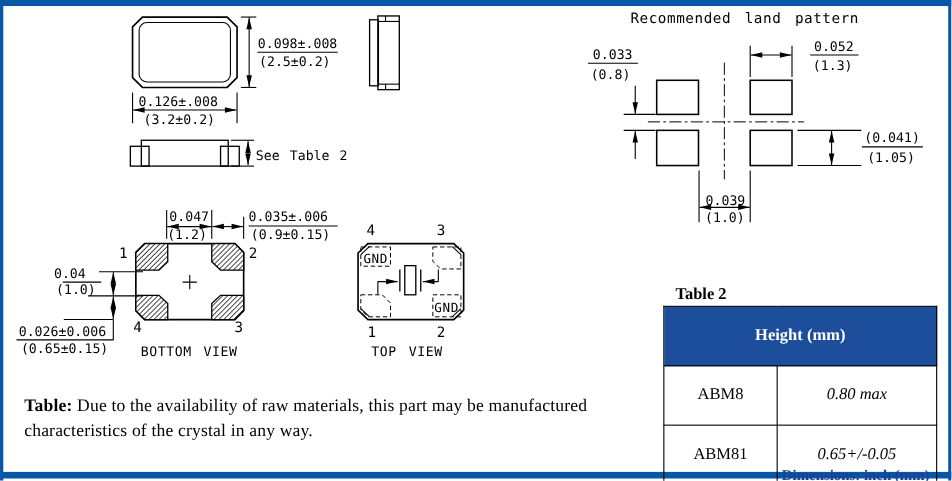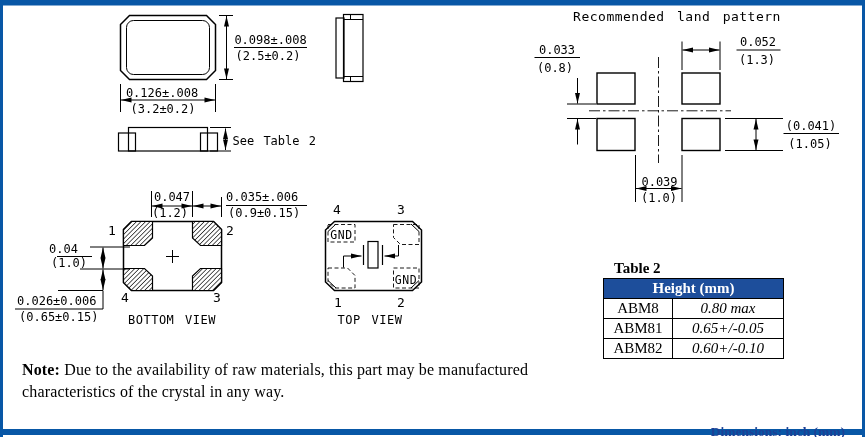--- a/index.html
+++ b/index.html
@@ -18,21 +18,21 @@
 .ext{fill:none;stroke:#000;stroke-width:1;}
 .dimln{fill:none;stroke:#000;stroke-width:1;}
 .dash{fill:none;stroke:#000;stroke-width:.9;stroke-dasharray:4 2.5;}
 .dashdot{fill:none;stroke:#000;stroke-width:.9;stroke-dasharray:11 3 2.5 3;}
 .pad{fill:url(#hatch);stroke:#000;stroke-width:1.2;}
 .lpad{fill:none;stroke:#000;stroke-width:1.4;}
 .note{position:absolute;left:22px;top:359px;font:16px "Liberation Serif",serif;line-height:22px;color:#000;letter-spacing:.15px;}
 .note div{white-space:nowrap;}
 .caption{position:absolute;left:614px;top:260px;font:bold 15px "Liberation Serif",serif;}
 .t2{position:absolute;left:603px;top:278px;border-collapse:collapse;font:15px "Liberation Serif",serif;}
-.t2 td{border:1px solid #000;text-align:center;padding:0;height:19px;margin-top:40px;}
+.t2 td{border:1px solid #000;text-align:center;padding:17px;height:19px;margin-top:40px;}
 .t2 .hdr td{background:var(--table-header);color:#fff;font-weight:bold;}
 .t2 .c1{width:68px;}
 .t2 .c2{width:110px;font-style:italic;}
 .dimnote{position:absolute;left:640px;top:424px;width:205px;text-align:right;font:bold 13.5px "Liberation Serif",serif;color:var(--blue-text);}
 </style>
 </head>
 <body>
 
 <svg class="canvas" width="865" height="437" viewBox="0 0 865 437">
   <defs>
@@ -204,17 +204,17 @@
         <td class="c2">0.65+/-0.05</td>
       </tr>
     <tr>
         <td class="c1">ABM82</td>
         <td class="c2">0.60+/-0.10</td>
       </tr>
   </tbody>
 </table>
 
 <div class="note">
-  <div><b>Note:</b><span> Due to the availability of raw materials, this part may be manufactured</span></div>
+  <div><b>Table:</b><span> Due to the availability of raw materials, this part may be manufactured</span></div>
   <div>characteristics of the crystal in any way.</div>
 </div>
 
 <div class="dimnote">Dimensions: inch (mm)</div>
 
 </body></html>

